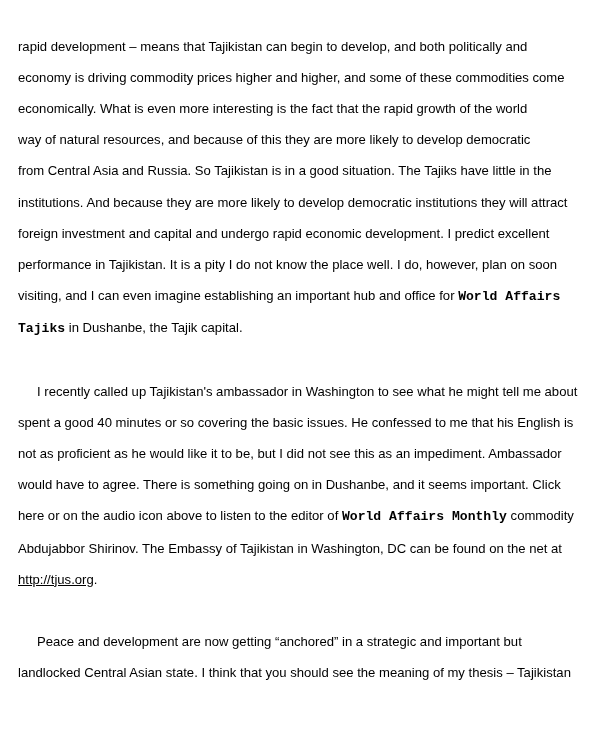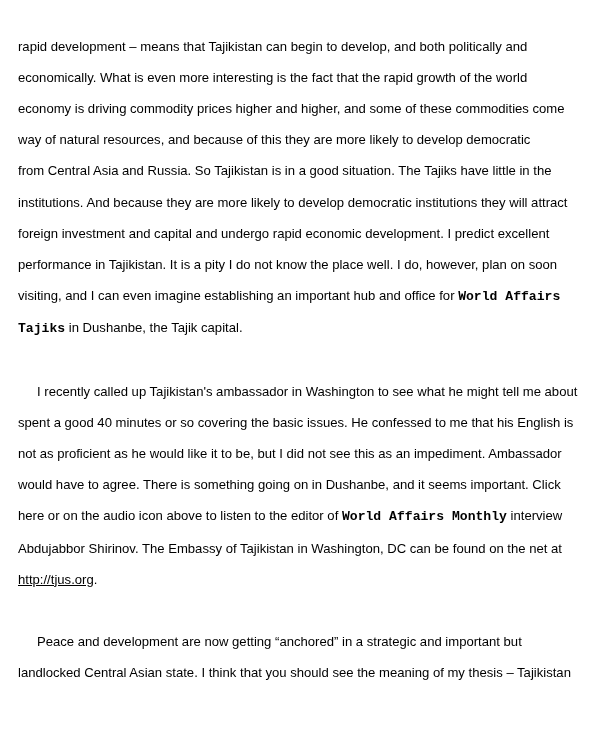--- a/index.html
+++ b/index.html
@@ -15,37 +15,37 @@
     b { font-weight: bold; font-family: Liberation Mono, monospace; }
     a { color: #000000; text-decoration: underline; }
   </style>
 </head>
 <body>
 
 <div class="page">
 
   <p>
     <span class="line">rapid development – means that Tajikistan can begin to develop, and both politically and</span>
+    <span class="line">economy is driving commodity prices higher and higher, and some of these commodities come</span>
     <span class="line">economically. What is even more interesting is the fact that the rapid growth of the world</span>
-    <span class="line">economy is driving commodity prices higher and higher, and some of these commodities come</span>
     <span class="line">way of natural resources, and because of this they are more likely to develop democratic</span>
     <span class="line">from Central Asia and Russia. So Tajikistan is in a good situation. The Tajiks have little in the</span>
     <span class="line">institutions. And because they are more likely to develop democratic institutions they will attract</span>
     <span class="line">foreign investment and capital and undergo rapid economic development. I predict excellent</span>
     <span class="line">performance in Tajikistan. It is a pity I do not know the place well. I do, however, plan on soon</span>
     <span class="line"><span>visiting, and I can even imagine establishing an important hub and office for </span><b>World Affairs</b></span>
     <span class="line"><b>Tajiks</b><span> in Dushanbe, the Tajik capital.</span></span>
   </p>
 
   <p>
     <span class="line indent">I recently called up Tajikistan's ambassador in Washington to see what he might tell me about</span>
     <span class="line">spent a good 40 minutes or so covering the basic issues. He confessed to me that his English is</span>
     <span class="line">not as proficient as he would like it to be, but I did not see this as an impediment. Ambassador</span>
     <span class="line">would have to agree. There is something going on in Dushanbe, and it seems important. Click</span>
-    <span class="line"><span>here or on the audio icon above to listen to the editor of </span><b>World Affairs Monthly</b><span> interview</span></span>
+    <span class="line"><span>here or on the audio icon above to listen to the editor of </span><b>World Affairs Monthly</b><span> commodity</span></span>
     <span class="line">Abdujabbor Shirinov. The Embassy of Tajikistan in Washington, DC can be found on the net at</span>
     <span class="line"><a href="#">http://tjus.org</a><span>.</span></span>
   </p>
 
   <p>
     <span class="line indent">Peace and development are now getting “anchored” in a strategic and important but</span>
     <span class="line">landlocked Central Asian state. I think that you should see the meaning of my thesis – Tajikistan</span>
     
     
   </p>

